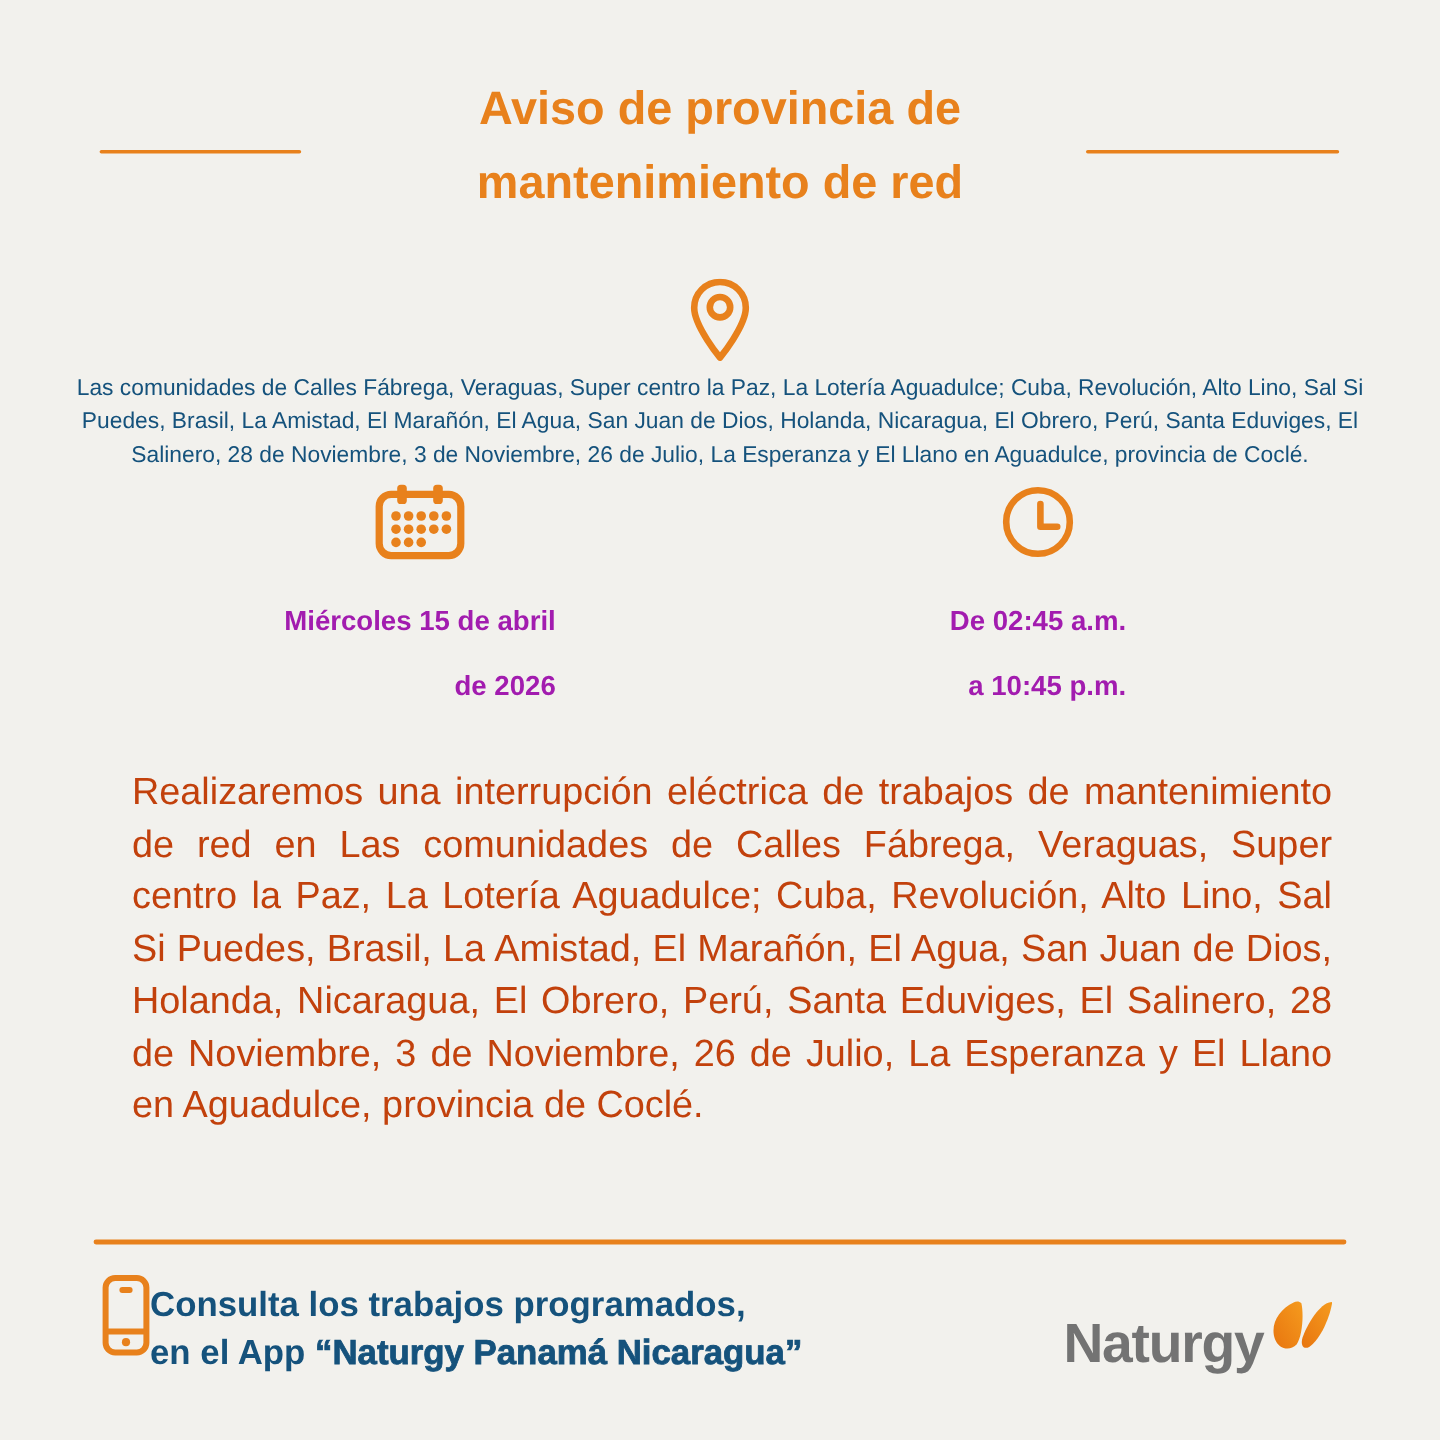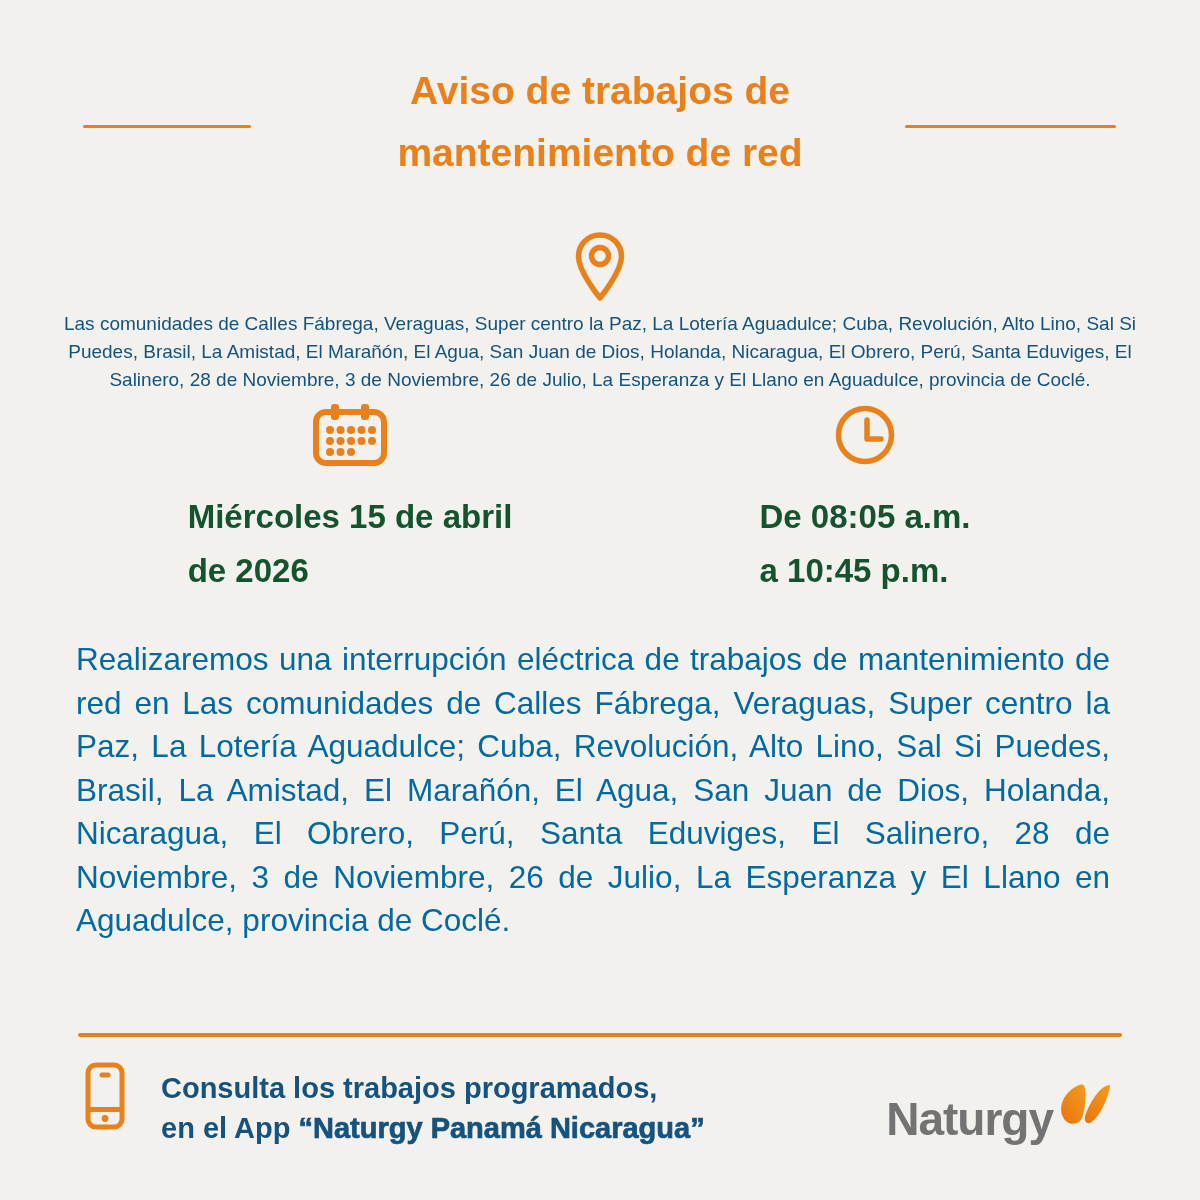--- a/index.html
+++ b/index.html
@@ -45,33 +45,33 @@
   }
 
   
   .schedule-row { margin-top: 8px; display: flex; }
   .col { display: flex; flex-direction: column; align-items: center; }
   .col-date { width: 700px; }
   .col-time { width: 330px; }
   .col .icon-box { height: 66px; display: flex; align-items: center; justify-content: center; }
   .sched-text {
     margin-top: 22px;
-    text-align: left;
-    font-size: 33px;
+    text-align: right;
+    font-size: 23px;
     font-weight: 700;
     line-height: 54px;
-    color: #14532d;
+    color: #a21caf;
   }
 
   
   .body-text {
-    margin: 40px 90px 0 76px;
+    margin: 40px 90px 0 110px;
     font-size: 31.5px;
     line-height: 43.5px;
-    color: #0369a1;
+    color: #c2410c;
     text-align: justify;
     hyphens: none;
   }
 
   
   .divider {
     position: absolute;
     top: 1033px;
     left: 78px;
     width: 1044px;
@@ -81,21 +81,21 @@
   }
   .footer {
     position: absolute;
     top: 1062px;
     left: 85px;
     right: 88px;
     display: flex;
     justify-content: space-between;
     align-items: flex-start;
   }
-  .footer-left { display: flex; align-items: flex-start; gap: 36px; }
+  .footer-left { display: flex; align-items: flex-start; }
   .footer-text {
     margin-top: 6px;
     font-size: 29px;
     line-height: 40px;
     font-weight: 700;
     color: #15527C;
   }
   .app-bold { font-weight: 700; -webkit-text-stroke: 0.7px #15527C; }
   .logo { display: flex; align-items: flex-end; margin-top: 22px; }
   .logo-wordmark {
@@ -106,21 +106,21 @@
     line-height: 46px;
   }
   .logo-butterfly { margin-left: 5px; margin-bottom: 12px; }
 </style>
 </head>
 <body>
 
 <div class="poster">
 
   <div class="title">
-    <div>Aviso de trabajos de</div>
+    <div>Aviso de provincia de</div>
     <div>mantenimiento de red</div>
   </div>
   <div class="rule rule-left"></div>
   <div class="rule rule-right"></div>
 
   <div class="pin-row">
     <svg width="52" height="70" viewBox="0 0 52 70">
       <path d="M26 3 C14 3 4.5 12.5 4.5 24.5 C4.5 40 26 66 26 66 C26 66 47.5 40 47.5 24.5 C47.5 12.5 38 3 26 3 Z" fill="none" stroke="#E8811C" stroke-width="5.5" stroke-linejoin="round"></path>
       <circle cx="26" cy="24" r="8.5" fill="none" stroke="#E8811C" stroke-width="5.5"></circle>
     </svg>
@@ -158,21 +158,21 @@
       </div>
     </div>
     <div class="col col-time">
       <div class="icon-box">
         <svg width="62" height="62" viewBox="0 0 62 62">
           <circle cx="31" cy="31" r="26.5" fill="none" stroke="#E8811C" stroke-width="5.5"></circle>
           <path d="M33 16 L33 35 L47 35" fill="none" stroke="#E8811C" stroke-width="5.5" stroke-linecap="round" stroke-linejoin="round"></path>
         </svg>
       </div>
       <div class="sched-text">
-        <div>De 08:05 a.m.</div>
+        <div>De 02:45 a.m.</div>
         <div>a 10:45 p.m.</div>
       </div>
     </div>
   </div>
 
   <div class="body-text">Realizaremos una interrupción eléctrica de trabajos de mantenimiento de red en Las comunidades de Calles Fábrega, Veraguas, Super centro la Paz, La Lotería Aguadulce; Cuba, Revolución, Alto Lino, Sal Si Puedes, Brasil, La Amistad, El Marañón, El Agua, San Juan de Dios, Holanda, Nicaragua, El Obrero, Perú, Santa Eduviges, El Salinero, 28 de Noviembre, 3 de Noviembre, 26 de Julio, La Esperanza y El Llano en Aguadulce, provincia de Coclé.</div>
 
   <div class="divider"></div>
   <div class="footer">
     <div class="footer-left">

